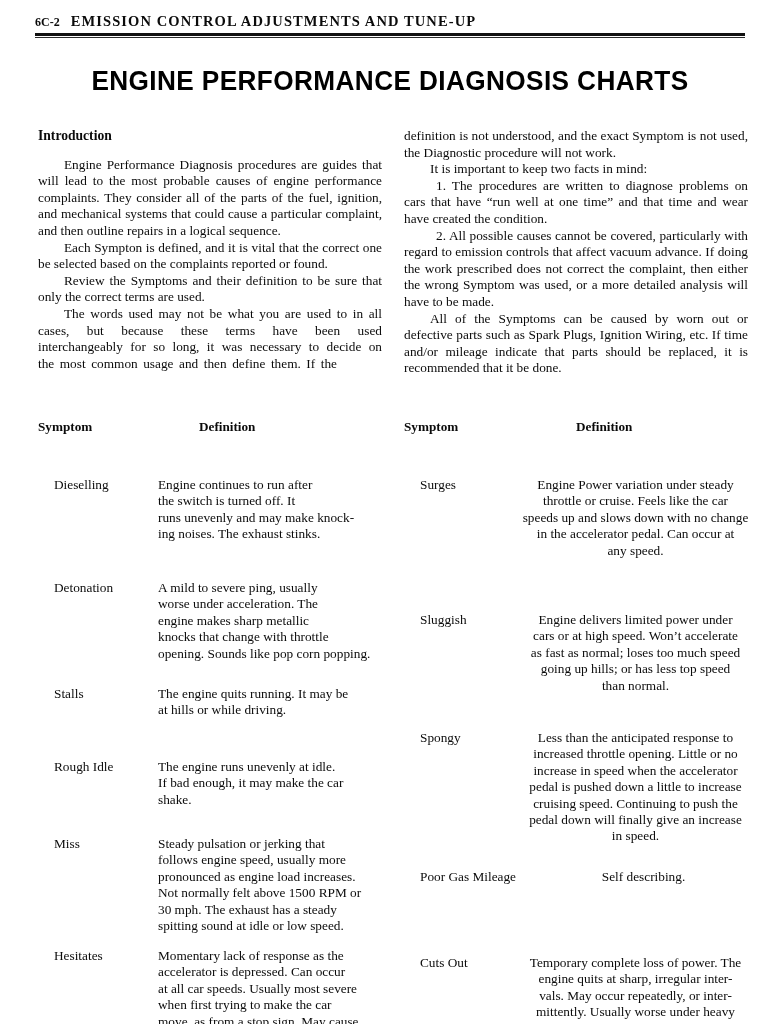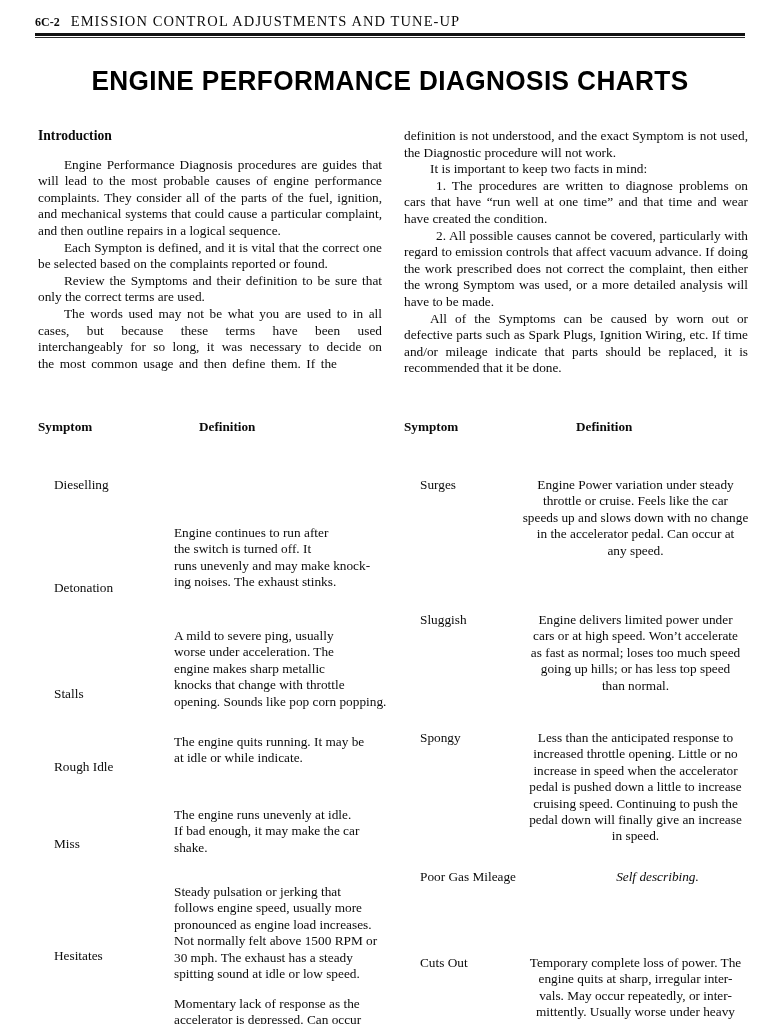--- a/index.html
+++ b/index.html
@@ -29,21 +29,21 @@
     white-space: nowrap;
   }
   .folio {
     font-family: "Liberation Serif", "DejaVu Serif", serif;
     font-weight: bold;
     font-size: 12px;
     letter-spacing: 0px;
   }
   .head-title {
     font-family: "Liberation Serif", "DejaVu Serif", serif;
-    font-weight: normal;
+    font-weight: bold;
     font-size: 14.5px;
     letter-spacing: 1.1px;
     margin-left: 11px;
   }
   .head-rule {
     position: absolute;
     left: 35px;
     top: 33px;
     width: 710px;
     height: 3px;
@@ -139,23 +139,23 @@
     font-size: 13.3px;
     line-height: 16.4px;
     white-space: nowrap;
   }
   .def {
     position: absolute;
     top: 0;
     font-size: 13.3px;
     line-height: 16.4px;
   }
-  .table-left  .def { left: 136px; width: 230px; margin-top: 48px; }
+  .table-left  .def { left: 120px; width: 230px; }
   .table-right .def { left: 109px; width: 245px; text-align: center; }
-  .row.wide-sym .def { left: 146px; width: 215px; font-style: italic; }
+  .row.wide-sym .def { left: 132px; width: 215px; }
 
   .def .ln { display: block; white-space: nowrap; }
 </style>
 </head>
 <body>
 
 <div id="page">
 
   <div class="running-head">
     <span class="folio">6C-2</span><span class="head-title">EMISSION CONTROL ADJUSTMENTS AND TUNE-UP</span>
@@ -203,21 +203,21 @@
             <span class="ln">worse under acceleration. The</span>
             <span class="ln">engine makes sharp metallic</span>
             <span class="ln">knocks that change with throttle</span>
             <span class="ln">opening. Sounds like pop corn popping.</span>
           </div>
         </div>
         <div class="row" style="top: 241px;">
           <div class="sym">Stalls</div>
           <div class="def">
             <span class="ln">The engine quits running. It may be</span>
-            <span class="ln">at idle or while indicate.</span>
+            <span class="ln">at hills or while driving.</span>
           </div>
         </div>
         <div class="row" style="top: 314px;">
           <div class="sym">Rough Idle</div>
           <div class="def">
             <span class="ln">The engine runs unevenly at idle.</span>
             <span class="ln">If bad enough, it may make the car</span>
             <span class="ln">shake.</span>
           </div>
         </div>

